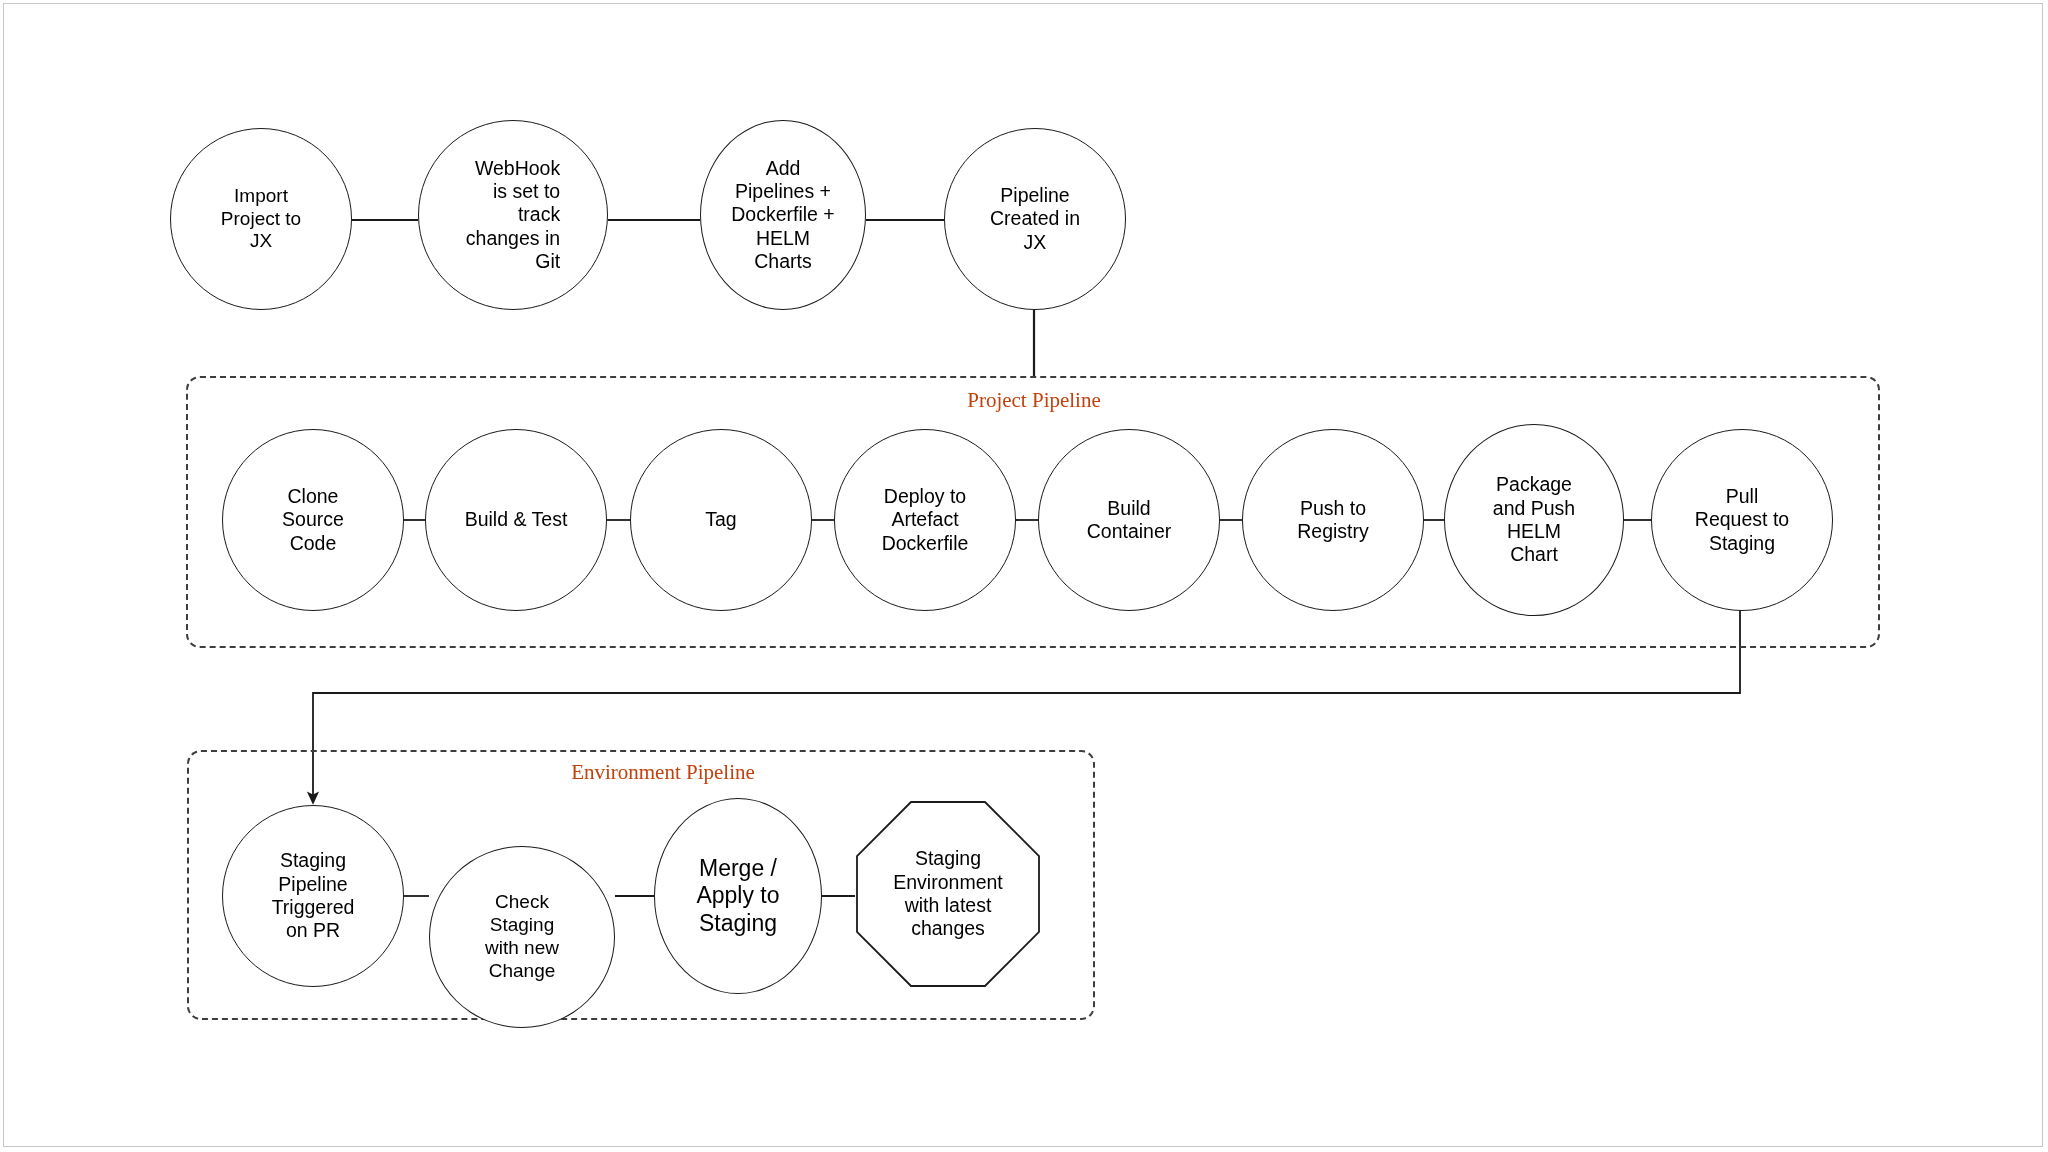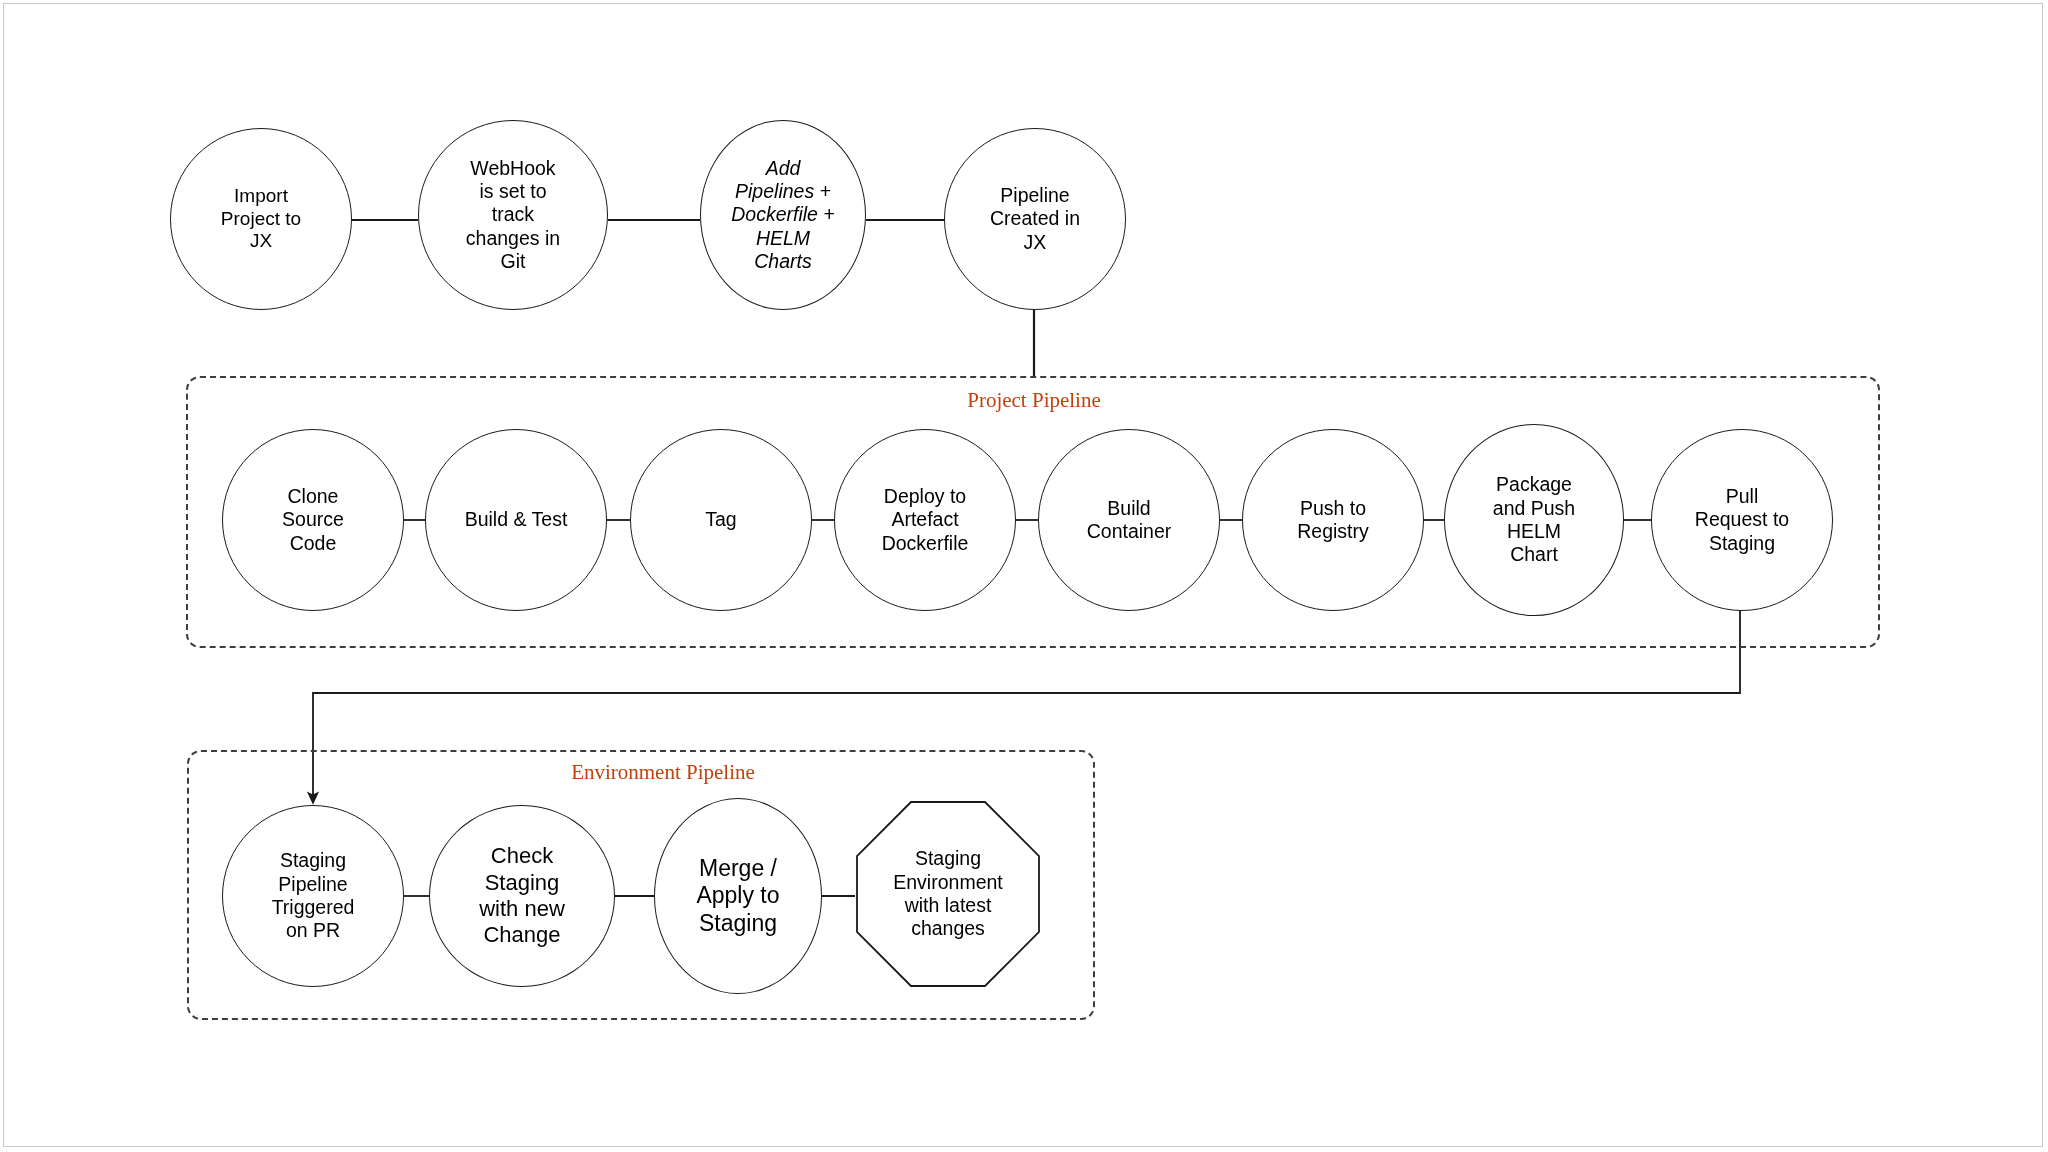--- a/index.html
+++ b/index.html
@@ -128,29 +128,29 @@
     <line x1="615" y1="896" x2="654" y2="896" stroke="#1a1a1a" stroke-width="1.8"></line>
     <line x1="822" y1="896" x2="855" y2="896" stroke="#1a1a1a" stroke-width="1.8"></line>
   </svg>
 
   <div class="node circle" style="left:170px; top:128px; width:182px; height:182px; font-size:19px;">
     <span class="label">Import
 Project to
 JX</span>
   </div>
 
-  <div class="node circle" style="left:418px; top:120px; width:190px; height:190px; font-size:19.5px;">
+  <div class="node circle" style="left:418px; top:120px; width:190px; height:190px; font-size:19.5px;text-align:right;">
     <span class="label">WebHook
 is set to
 track
 changes in
 Git</span>
   </div>
 
-  <div class="node circle" style="left:700px; top:120px; width:166px; height:190px; font-size:19.5px;font-style:italic;">
+  <div class="node circle" style="left:700px; top:120px; width:166px; height:190px; font-size:19.5px;">
     <span class="label">Add
 Pipelines +
 Dockerfile +
 HELM
 Charts</span>
   </div>
 
   <div class="node circle" style="left:944px; top:128px; width:182px; height:182px; font-size:19.5px;">
     <span class="label">Pipeline
 Created in
@@ -206,21 +206,21 @@
   <div class="group-box" style="left:187px; top:750px; width:908px; height:270px;"></div>
   <div class="group-title" style="left:513px; top:760px; width:300px; font-size:21px;">Environment Pipeline</div>
 
   <div class="node circle" style="left:222px; top:805px; width:182px; height:182px; font-size:19.5px;">
     <span class="label">Staging
 Pipeline
 Triggered
 on PR</span>
   </div>
 
-  <div class="node circle" style="left:429px; top:805px; width:186px; height:182px; font-size:22px;">
+  <div class="node circle" style="left:429px; top:846px; width:186px; height:182px; font-size:19px;">
     <span class="label">Check
 Staging
 with new
 Change</span>
   </div>
 
   <div class="node circle" style="left:654px; top:798px; width:168px; height:196px; font-size:23px;">
     <span class="label">Merge /
 Apply to
 Staging</span>

